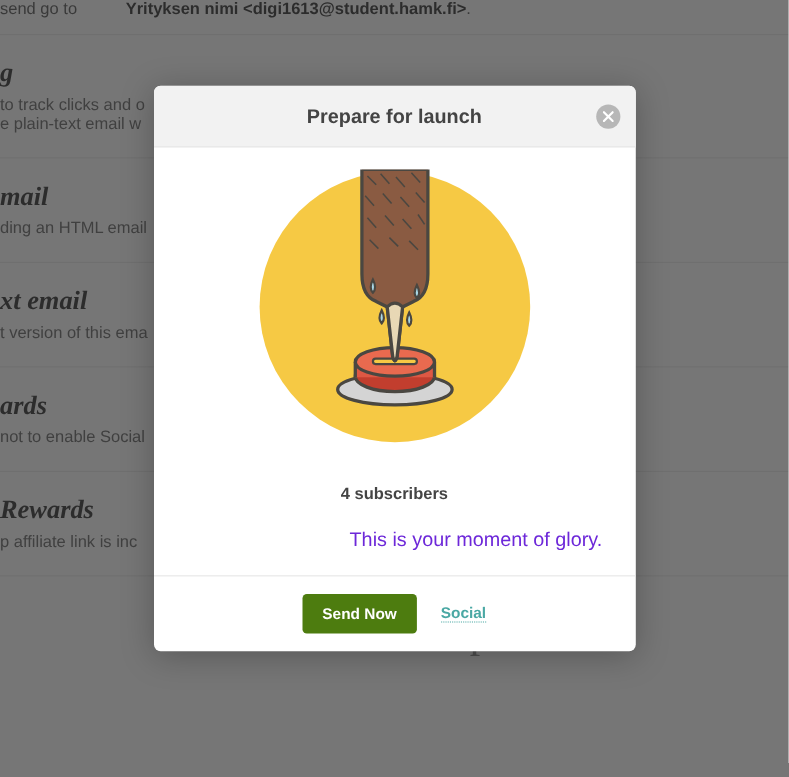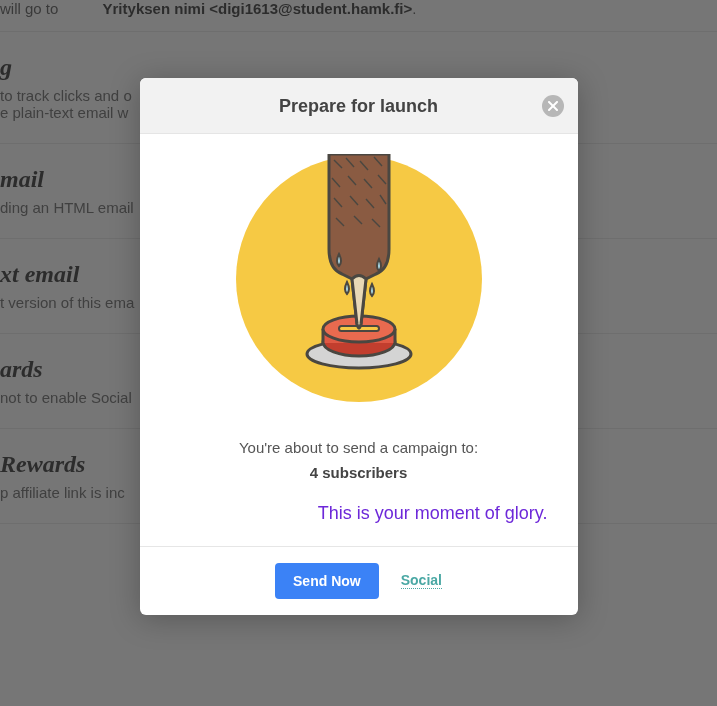--- a/index.html
+++ b/index.html
@@ -123,21 +123,21 @@
   }
   .modal-footer {
     border-top: 1px solid #e6e6e6;
     padding: 16px;
     display: flex;
     align-items: center;
     justify-content: center;
     gap: 22px;
   }
   .btn-send {
-    background: #3b82f6;
+    background: #4d7c0f;
     color: #fff;
     border: none;
     border-radius: 4px;
     padding: 10px 18px;
     font-size: 14px;
     font-weight: 600;
     cursor: pointer;
   }
   .btn-cancel {
     color: #4aa8a4;
@@ -146,21 +146,21 @@
     text-decoration: none;
     border-bottom: 1px dotted #4aa8a4;
     cursor: pointer;
   }
 </style>
 </head>
 <body>
 
 <div class="bg">
   <div class="top-line">
-    <span>will go to </span><b>Yrityksen nimi &lt;digi1613@student.hamk.fi&gt;</b><span>.</span>
+    <span>send go to </span><b>Yrityksen nimi &lt;digi1613@student.hamk.fi&gt;</b><span>.</span>
   </div>
 
   <div class="section">
     <h2>g</h2>
     <p>to track clicks and o<br>e plain-text email w</p>
   </div>
   <div class="section">
     <h2>mail</h2>
     <p>ding an HTML email</p>
   </div>
@@ -231,21 +231,20 @@
 
           <g fill="#a9d8e6" stroke="#4a4741" stroke-width="2">
             <path d="M105 100 q-4 8 0 12 q4 -4 0 -12 Z"></path>
             <path d="M145 105 q-4 8 0 12 q4 -4 0 -12 Z"></path>
             <path d="M113 128 q-4 8 0 12 q4 -4 0 -12 Z"></path>
             <path d="M138 130 q-4 8 0 12 q4 -4 0 -12 Z"></path>
           </g>
         </svg>
       </div>
 
-      <div class="about-line">You're about to send a campaign to:</div>
       <div class="strong-line">4 subscribers</div>
       <div class="glory">This is your moment of glory.</div>
     </div>
 
     <div class="modal-footer">
       <button class="btn-send">Send Now</button>
       <a class="btn-cancel">Social</a>
     </div>
   </div>
 </div>

